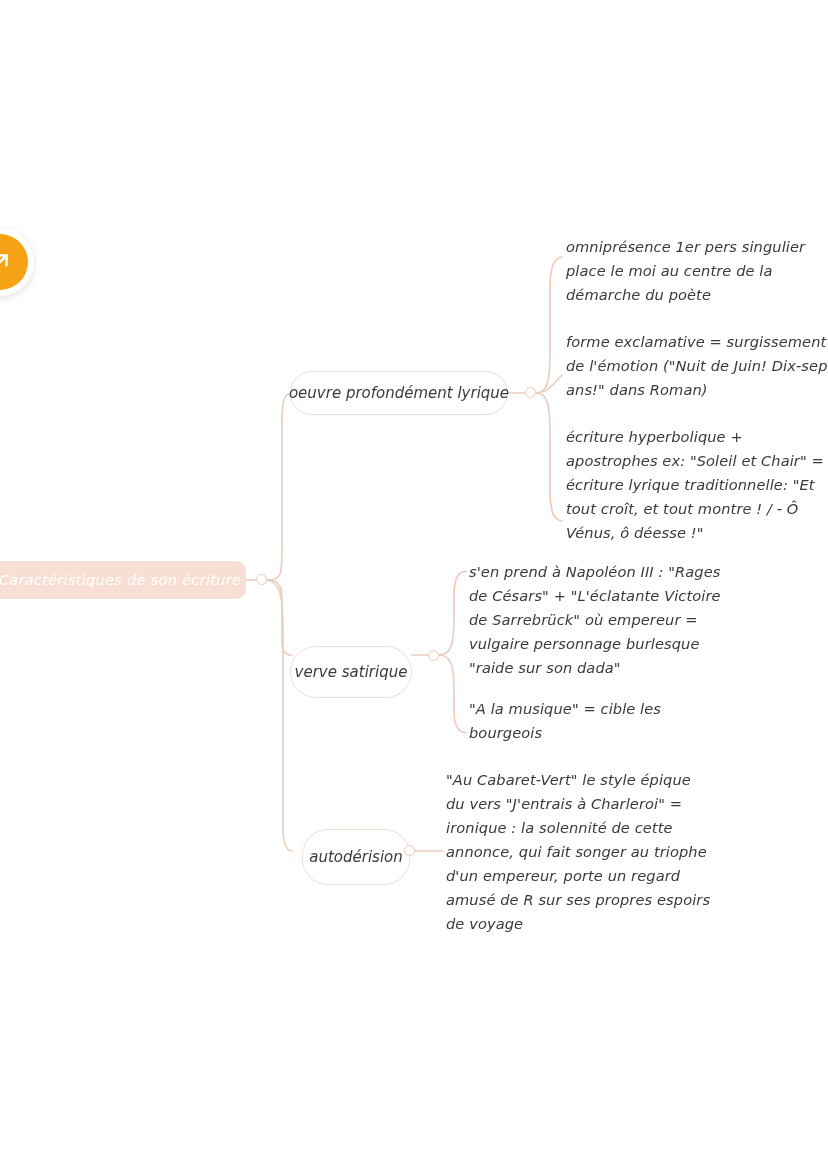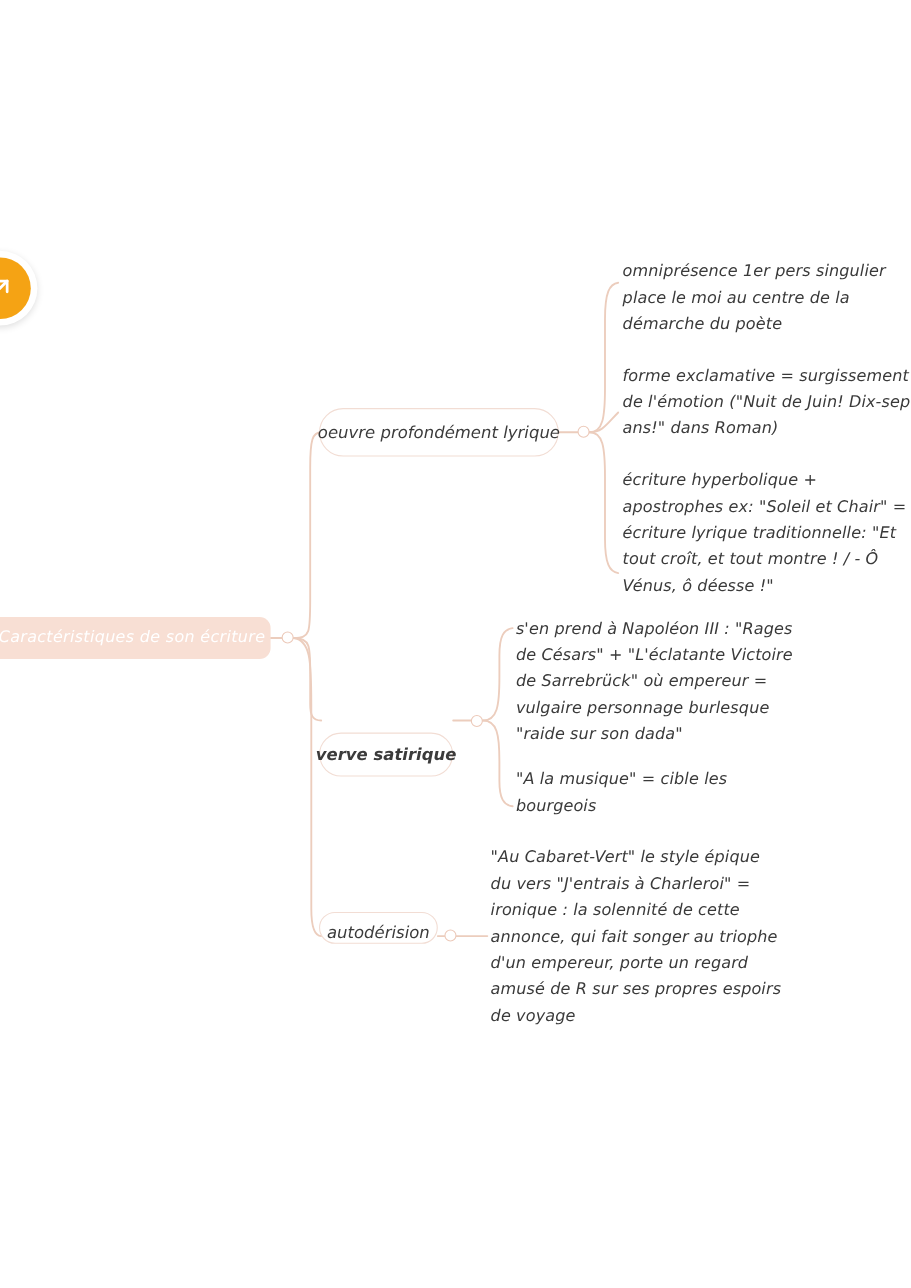--- a/index.html
+++ b/index.html
@@ -92,22 +92,22 @@
   }
   .branch .label {
     color: #3b3b3b;
     font-size: 15px;
     font-style: italic;
     font-family: "DejaVu Sans", sans-serif;
     white-space: nowrap;
   }
 
   #branch-lyrique   { left: 290px; top: 371px; width: 218px; height: 44px; }
-  #branch-satirique { left: 290px; top: 666px; width: 122px; height: 40px; font-weight: bold; }
-  #branch-autoderision { left: 290px; top: 829px; width: 108px; height: 29px; align-items: flex-end; }
+  #branch-satirique { left: 290px; top: 646px; width: 122px; height: 52px; }
+  #branch-autoderision { left: 302px; top: 829px; width: 108px; height: 56px; }
 
   
   .leaf {
     position: absolute;
     color: #3a3a3a;
     font-size: 14.6px;
     line-height: 24px;
     font-style: italic;
     font-family: "DejaVu Sans", sans-serif;
     white-space: pre-line;

